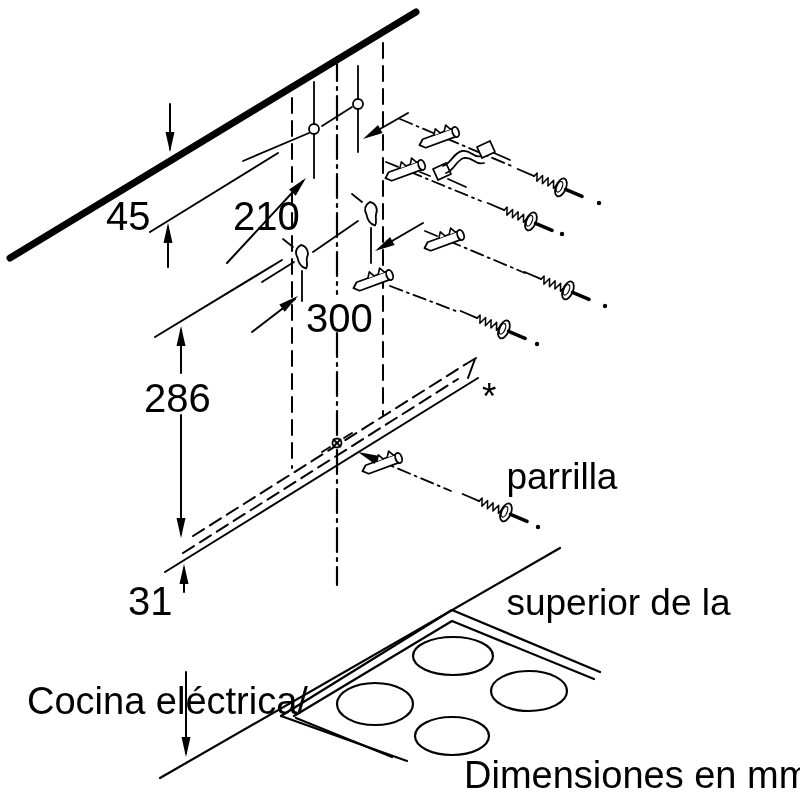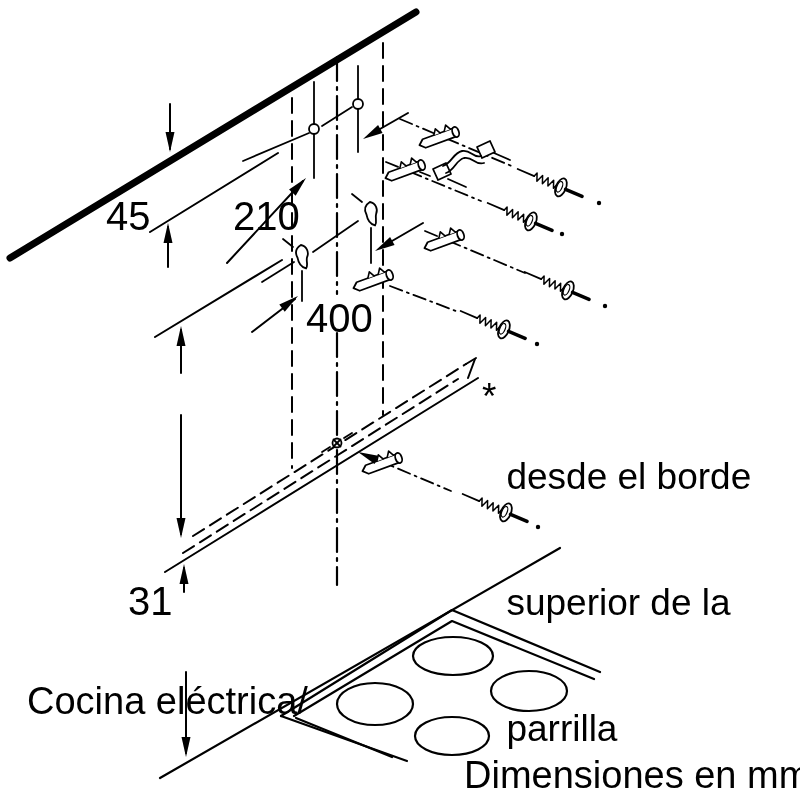--- a/index.html
+++ b/index.html
@@ -163,34 +163,34 @@
       <path d="M296,718 L392,757"></path>
       <ellipse cx="453" cy="656" rx="40" ry="19"></ellipse>
       <ellipse cx="529" cy="691" rx="38" ry="20"></ellipse>
       <ellipse cx="375" cy="704" rx="38" ry="21"></ellipse>
       <ellipse cx="452" cy="736" rx="37" ry="19"></ellipse>
     </g>
   </svg>
 
   <div class="txt dim" style="left:106px;top:196px;">45</div>
   <div class="txt dim" style="left:233px;top:196px;">210</div>
-  <div class="txt dim" style="left:306px;top:298px;">400</div>
+  <div class="txt dim" style="left:306px;top:298px;">300</div>
+  <div class="txt dim" style="left:144px;top:378px;">286</div>
   <div class="txt dim" style="left:128px;top:542px;margin-top:39px;">31</div>
 
   <div class="txt cocina">
     <div>Cocina eléctrica/</div>
     
     
     
   </div>
 
   <div class="txt note">
     <span class="star">*</span>
     <span>
-      <div>desde el borde</div>
+      <div>parrilla</div>
       <div>superior de la</div>
-      <div>parrilla</div>
     </span>
   </div>
 
   <div class="txt units">Dimensiones en mm</div>
 
 </div>
 
 </body></html>

